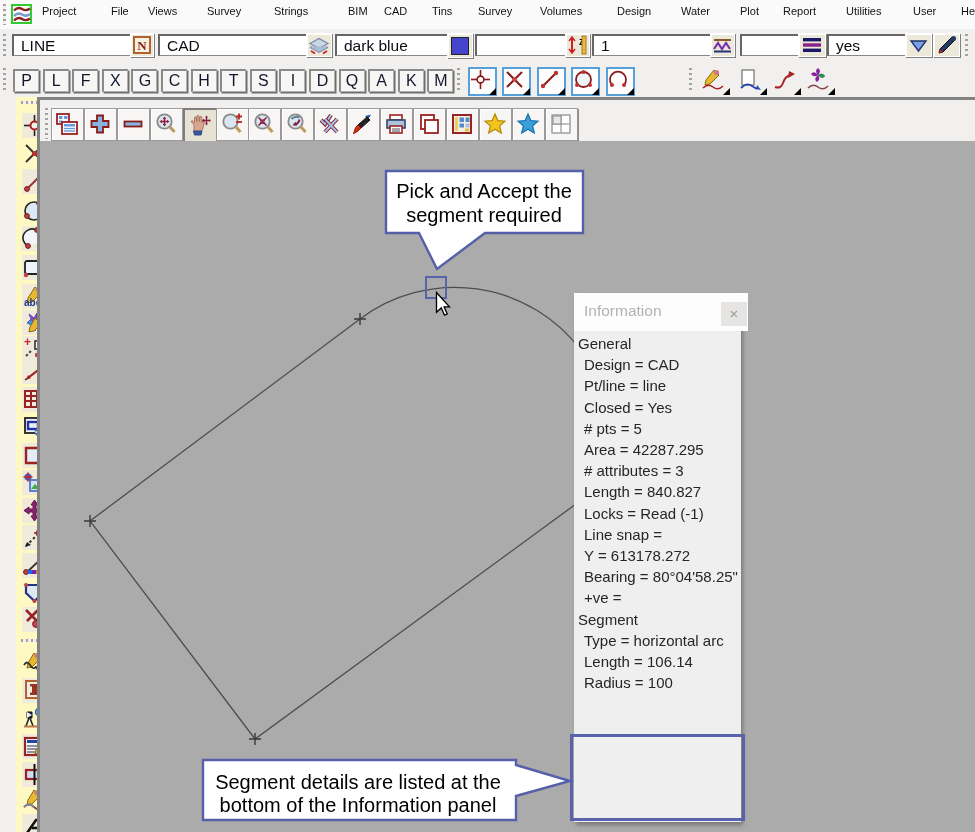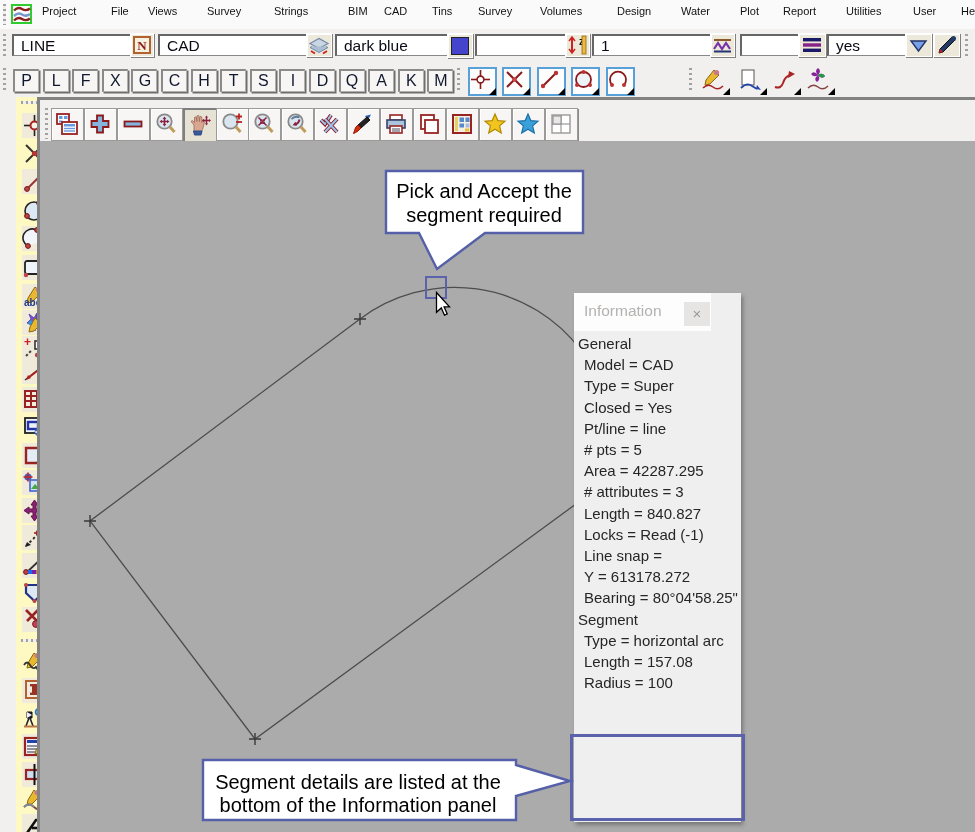--- a/index.html
+++ b/index.html
@@ -15,21 +15,21 @@
 .grip{position:absolute;width:3px;background-image:repeating-linear-gradient(#a2a2a2 0 2px,#f1f0ef 2px 5px);}
 .hgrip{position:absolute;height:3px;background-image:repeating-linear-gradient(90deg,#a2a2a2 0 2px,#f1f0ef 2px 5px);}
 #leftbar{position:absolute;left:16px;top:97px;width:37px;height:735px;background:#fef9c3;padding-left:39px;}
 .ltile{position:absolute;left:6px;width:25px;height:25px;}
 .beige{background:#efead9;}
 .corner{position:absolute;right:-4px;bottom:-2px;width:0;height:0;border-left:7px solid transparent;border-bottom:7px solid #000;}
 #viewwin{position:absolute;left:37px;top:97px;width:938px;height:735px;background:#f1f0ee;border-left:3px solid #828282;border-top:3px solid #828282;box-sizing:border-box;}
 #canvas{position:absolute;left:40px;top:141px;width:935px;height:691px;background:#ababab;}
 .vbtn{position:absolute;top:8px;width:31px;height:31px;background:#f7f6f5;border:1px solid #9a9a9a;box-shadow:1px 1px 0 #8a8a8a, inset 1px 1px 0 #fff;}
 #panel{position:absolute;left:574px;top:293px;width:167px;height:529px;background:#f0efef;box-shadow:2px 3px 4px rgba(60,60,60,.45);font-size:15px;color:#262626;}
-#ptitle{position:absolute;left:0;top:0;width:137px;height:38px;background:#fdfdfd;}
+#ptitle{position:absolute;left:0;top:0;width:174px;height:38px;background:#fdfdfd;}
 #ptitle span{position:absolute;left:10px;top:9px;color:#b4b2b0;font-size:15.5px;}
 #pclose{position:absolute;right:1px;top:9px;width:26px;height:24px;background:#e6e5e4;color:#9a9a9a;font-size:15px;text-align:center;line-height:24px;}
 #plines{position:absolute;left:0;top:40px;width:167px;line-height:21.2px;}
 #plines div{padding-left:10px;}
 #plines div.hdr{padding-left:4px;}
 #segbox{position:absolute;left:570px;top:734px;width:169px;height:81px;border:3px solid #5a62ac;}
 svg{position:absolute;}
 </style>
 </head>
 <body>
@@ -580,35 +580,35 @@
 <path d="M 209 598 H 221 M 215 592 V 604" stroke="#3a3a3a" stroke-width="1.4"></path>
 </svg>
 
 <div id="panel">
 <div id="ptitle">
       <span>Information</span>
       <div id="pclose">×</div>
     </div>
 <div id="plines">
 <div class="hdr">General</div>
-<div>Model = CAD</div>
-<div>Type = Super</div>
+<div>Design = CAD</div>
+<div>Pt/line = line</div>
 <div>Closed = Yes</div>
-<div>Pt/line = line</div>
 <div># pts = 5</div>
 <div>Area = 42287.295</div>
 <div># attributes = 3</div>
 <div>Length = 840.827</div>
 <div>Locks = Read (-1)</div>
 <div>Line snap =</div>
 <div>Y = 613178.272</div>
 <div>Bearing = 80°04'58.25"</div>
+<div>+ve =</div>
 <div class="hdr">Segment</div>
 <div>Type = horizontal arc</div>
-<div>Length = 157.08</div>
+<div>Length = 106.14</div>
 <div>Radius = 100</div>
 </div>
   </div>
 
 <div id="segbox"></div>
 
 <svg id="overlay" style="left:0;top:0" width="975" height="832" viewBox="0 0 975 832">
 <rect x="426" y="277" width="20" height="21" fill="none" stroke="#5a62ac" stroke-width="2"></rect>
 <path d="M 386 171 H 583 V 233 H 485 L 437 269 L 419 233 H 386 Z" fill="#fff" stroke="#5560a8" stroke-width="2.4"></path>
 <text x="484" y="197.5" font-size="20" fill="#000" text-anchor="middle">Pick and Accept the</text>

